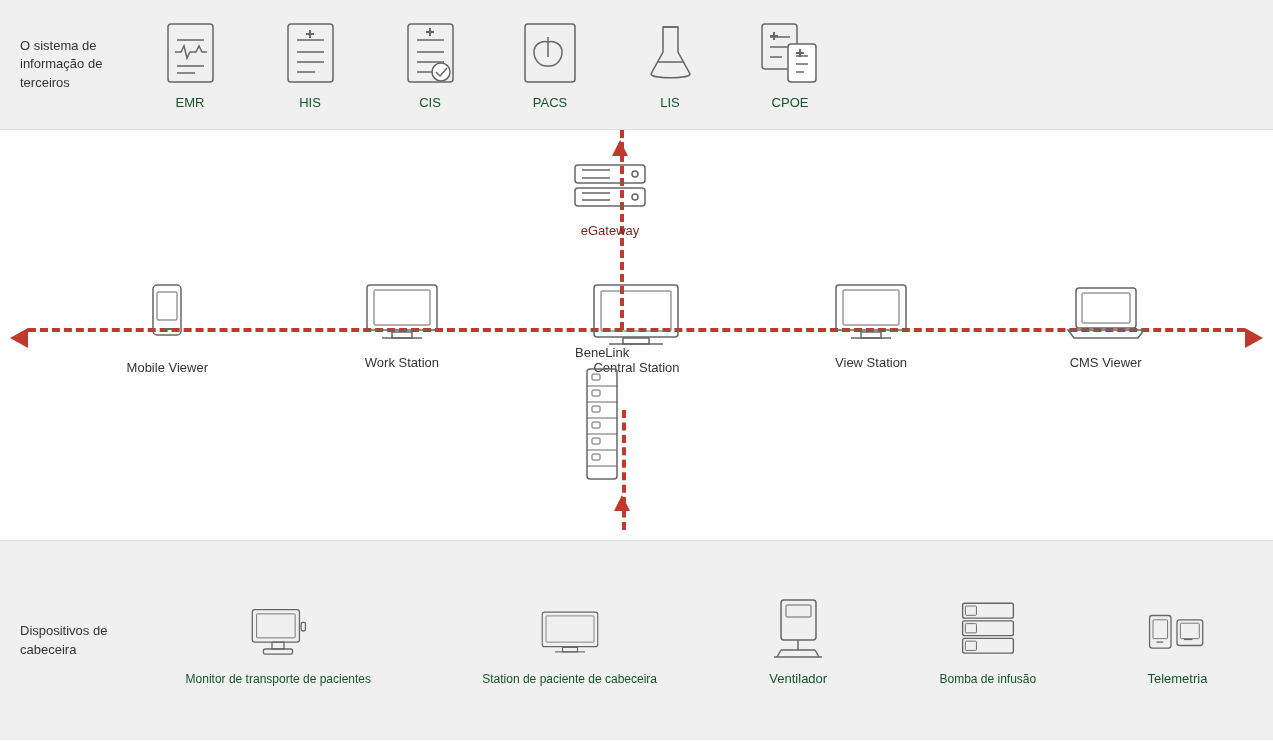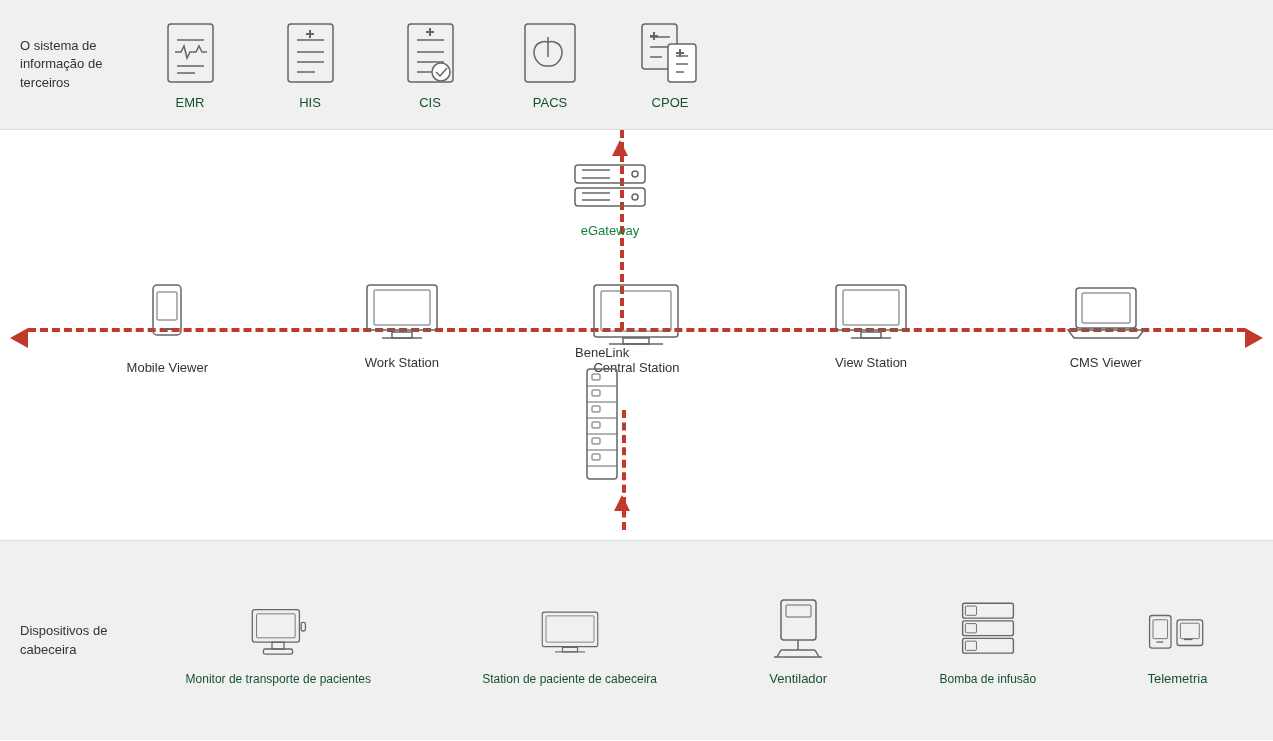--- a/index.html
+++ b/index.html
@@ -128,21 +128,21 @@
       position: absolute;
       left: 570px;
       top: 30px;
       display: flex;
       flex-direction: column;
       align-items: center;
       gap: 4px;
     }
     .egateway-node span {
       font-size: 13px;
-      color: #15803d;
+      color: #7f1d1d;
     }
 
     
     .benelink-node {
       position: absolute;
       left: 575px;
       top: 215px;
       display: flex;
       flex-direction: column;
       align-items: center;
@@ -244,20 +244,31 @@
       <div class="icon-box">
         <svg width="60" height="65" viewBox="0 0 60 65">
           <rect x="5" y="2" width="50" height="58" rx="3" stroke="#666" stroke-width="1.5"></rect>
 
           <path d="M28,15 L28,35 M28,20 C22,18 14,22 14,30 C14,38 20,44 26,44 L28,44 M28,20 C34,18 42,22 42,30 C42,38 36,44 30,44 L28,44" stroke="#666" stroke-width="1.5" fill="none"></path>
         </svg>
       </div>
       <span>PACS</span>
     </div>
 
+    <div class="icon-item">
+      <div class="icon-box">
+        <svg width="55" height="65" viewBox="0 0 55 65">
+
+          <path d="M20,5 L20,30 L8,52 C8,57 47,57 47,52 L35,30 L35,5 Z" stroke="#666" stroke-width="1.5" fill="none"></path>
+          <line x1="20" y1="5" x2="35" y2="5" stroke="#666" stroke-width="1.5"></line>
+          <line x1="14" y1="40" x2="41" y2="40" stroke="#666" stroke-width="1.5"></line>
+        </svg>
+      </div>
+      <span>LIS</span>
+    </div>
 
     <div class="icon-item">
       <div class="icon-box">
         <svg width="60" height="65" viewBox="0 0 60 65">
           <rect x="2" y="2" width="35" height="45" rx="3" stroke="#666" stroke-width="1.5"></rect>
           <line x1="10" y1="15" x2="30" y2="15" stroke="#666" stroke-width="1.5"></line>
           <line x1="10" y1="25" x2="30" y2="25" stroke="#666" stroke-width="1.5"></line>
           <line x1="10" y1="35" x2="22" y2="35" stroke="#666" stroke-width="1.5"></line>
           <line x1="14" y1="10" x2="14" y2="18" stroke="#666" stroke-width="2"></line>
           <line x1="10" y1="14" x2="18" y2="14" stroke="#666" stroke-width="2"></line>

